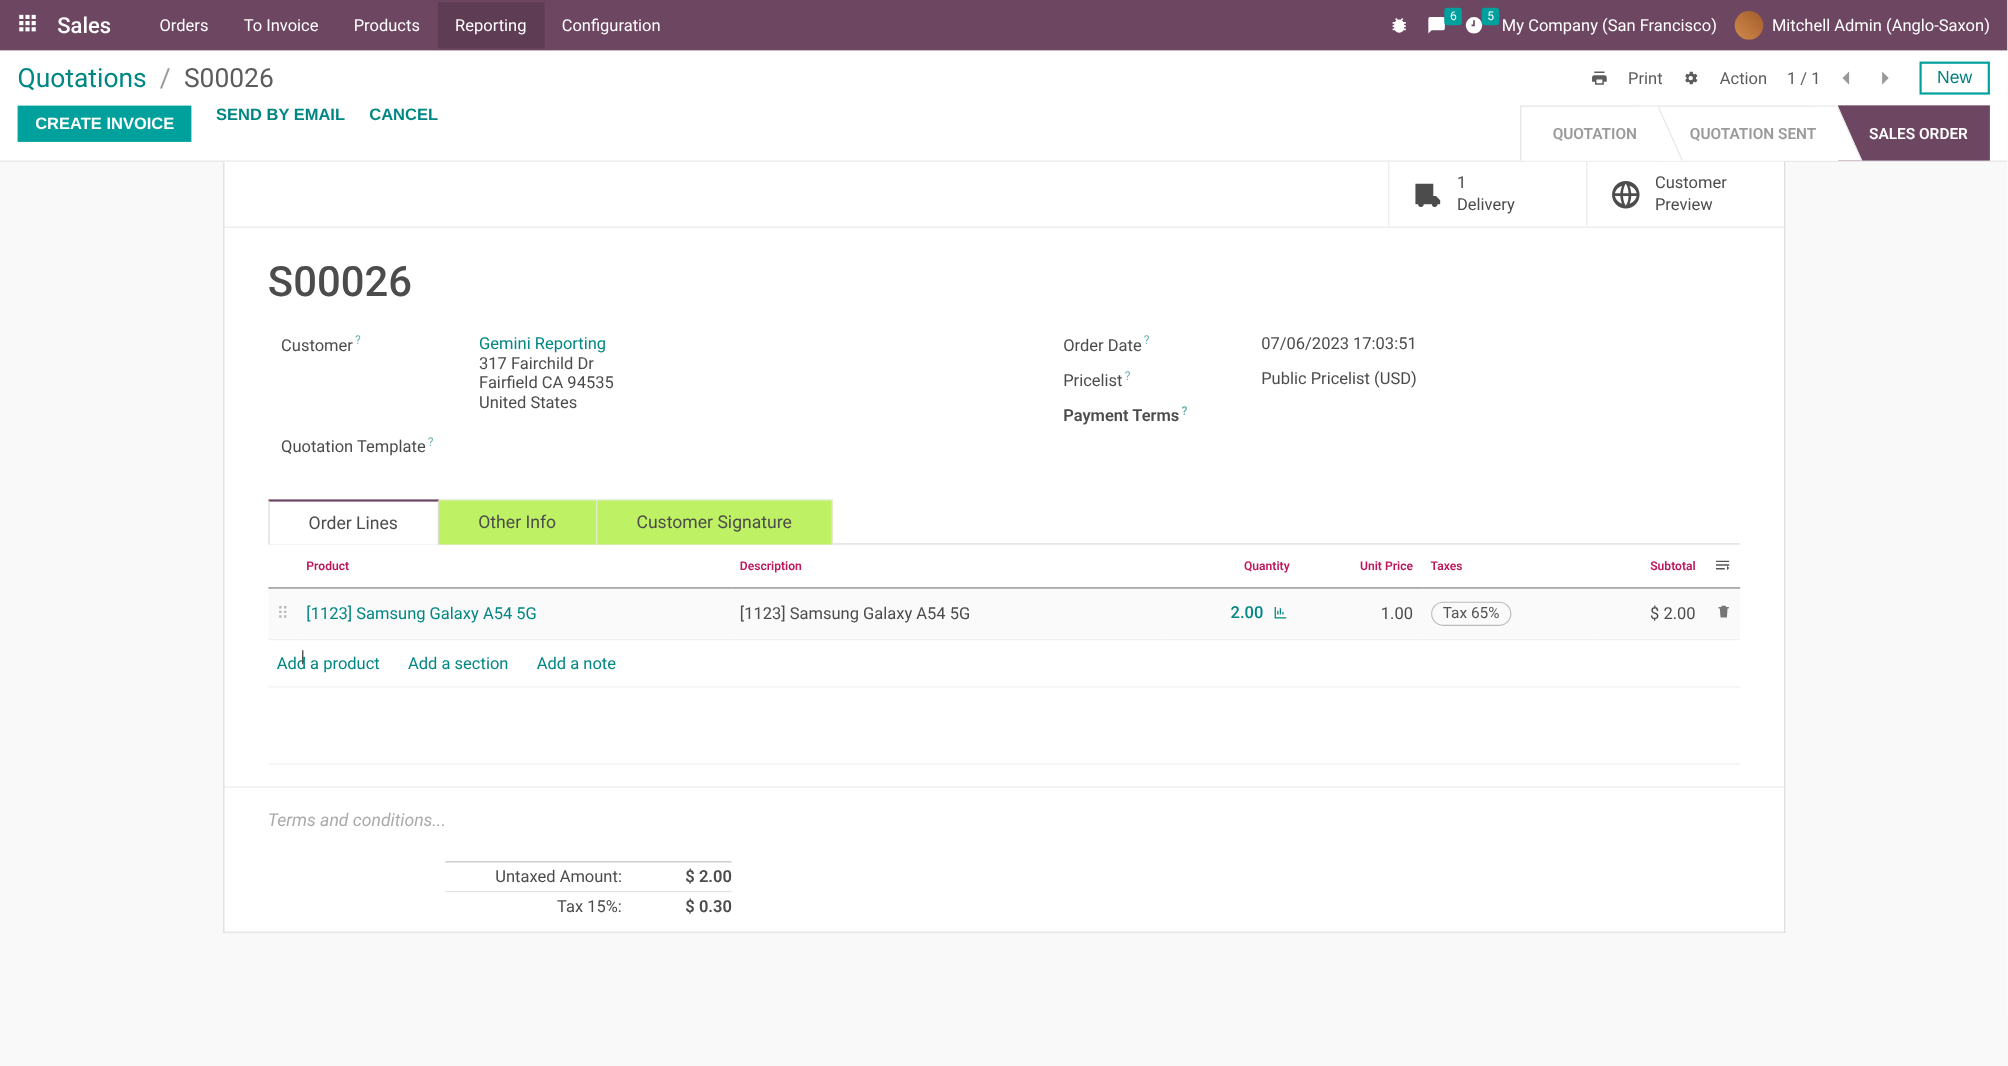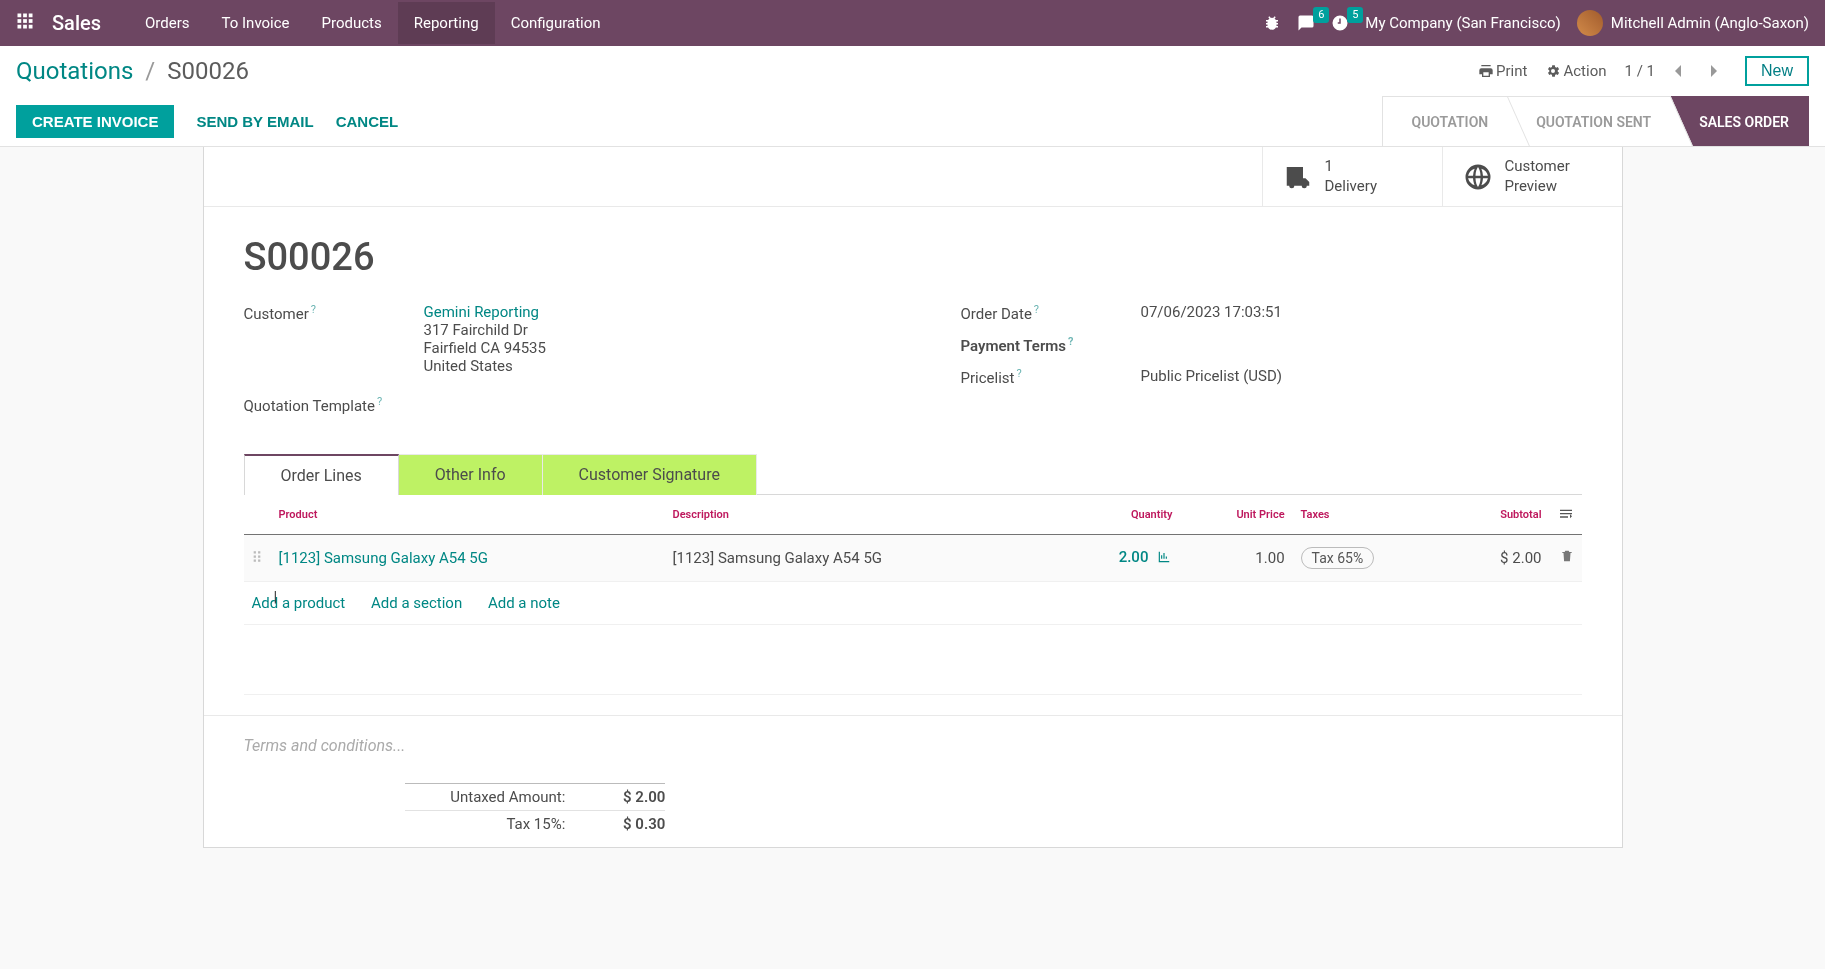--- a/index.html
+++ b/index.html
@@ -22,51 +22,51 @@
 .topnav .user { display: flex; align-items: center; gap: 8px; cursor: pointer; font-size: 15px; }
 .topnav .avatar { width: 26px; height: 26px; border-radius: 50%; background: linear-gradient(45deg,#d28b4a,#a15b2c); display:inline-block; }
 
 
 .control { background: #fff; border-bottom: 1px solid #e2e2e2; }
 .control-top { display: flex; align-items: center; padding: 10px 16px; justify-content: space-between; }
 .breadcrumb { font-size: 24px; color: #5c5c5c; }
 .breadcrumb .link { color: #008784; cursor: pointer; }
 .breadcrumb .sep { color: #999; margin: 0 6px; }
 .cp-actions { display: flex; align-items: center; gap: 18px; }
-.cp-actions .action-btn { color: #5c5c5c; display: flex; align-items: center; gap: 2px; cursor: pointer; font-size: 15px; }
+.cp-actions .action-btn { color: #5c5c5c; display: flex; align-items: center; gap: 18px; cursor: pointer; font-size: 15px; }
 .cp-actions svg { width: 16px; height: 16px; fill: #5c5c5c; }
 .pager { display: flex; align-items: center; gap: 10px; color: #5c5c5c; }
 .pager .nav-btn { width: 26px; height: 26px; display: flex; align-items:center; justify-content:center; color:#999; cursor:pointer; }
 .pager .nav-btn svg { width: 10px; height: 14px; fill: #999; }
 .btn-new { border: 2px solid #00a09d; color: #017e84; background: #fff; padding: 4px 14px; font-size: 16px; font-weight: 500; cursor: pointer; }
 
 
 .control-bottom { display: flex; align-items: stretch; justify-content: space-between; padding: 0 16px 0 16px; height: 50px; }
-.left-buttons { display: flex; align-items: center; gap: 22px; }
+.left-buttons { display: flex; align-items: flex-start; gap: 22px; }
 .btn-primary { background: #00a09d; color: #fff; padding: 8px 16px; border: none; font-size: 15px; font-weight: 600; cursor: pointer; }
 .btn-link { color: #008784; font-size: 15px; font-weight: 600; cursor: pointer; background:none; border:none; }
 .statusbar { display: flex; align-items: stretch; }
 .status { position: relative; padding: 0 20px 0 28px; display: flex; align-items: center; color: #9a9a9a; font-size: 14px; font-weight: 600; background: #fff; border-top:1px solid #e2e2e2; }
 .status.active { background: #6d4662; color: #fff; border-top-color:#6d4662; }
 .status::after { content:""; position:absolute; right:-11px; top:0; bottom:0; width:22px; background:inherit; transform: skewX(24deg); border-right:1px solid #e2e2e2; z-index:1; }
 .status.active::after{ border-right-color:#6d4662; }
 .status:last-child::after{display:none;}
 .status:first-child{border-left:1px solid #e2e2e2;}
 
 
 .sheet-bg { padding: 0; }
 .sheet { max-width: 1420px; margin: 0 auto; background: #fff; border: 1px solid #d8d8d8; border-top:none; }
 .button-box { display: flex; justify-content: flex-end; border-bottom: 1px solid #e9e9e9; }
 .stat-button { border-left: 1px solid #e9e9e9; padding: 10px 20px; display: flex; align-items: center; gap: 12px; cursor: pointer; min-width: 180px; }
 .stat-button svg { width: 30px; height: 30px; fill: #4c4c4c; }
 .stat-button .txt { display: flex; flex-direction: column; font-size: 15px; color: #4c4c4c; line-height:1.3; }
 
 .sheet-body { padding: 28px 40px 20px 40px; }
 .order-name { font-size: 38px; font-weight: 500; color: #4c4c4c; margin-bottom: 24px; }
-.fields { display: flex; gap: 96px; }
+.fields { display: flex; gap: 96px; margin-left: 12px; }
 .fields .col { flex: 1; }
 .field-row { display: flex; margin-bottom: 12px; }
 .field-label { width: 180px; color: #4c4c4c; font-size: 15px; position: relative; }
 .field-label.bold { font-weight: 600; }
 .help { color: #6cb5b3; font-size: 11px; vertical-align: super; margin-left: 2px; cursor: help; }
 .field-value { flex: 1; font-size: 15px; color: #4c4c4c; }
 .field-value .link { color: #008784; cursor: pointer; }
 .addr-line { display:block; }
 
 
@@ -247,26 +247,26 @@
             <div class="field-label"><span>Quotation Template</span><span class="help">?</span></div>
             <div class="field-value"></div>
           </div>
         </div>
         <div class="col">
           <div class="field-row">
             <div class="field-label"><span>Order Date</span><span class="help">?</span></div>
             <div class="field-value">07/06/2023 17:03:51</div>
           </div>
           <div class="field-row">
+            <div class="field-label"><span>Pricelist</span><span class="help">?</span></div>
+            <div class="field-value">Public Pricelist (USD)</div>
+          </div>
+          <div class="field-row">
             <div class="field-label bold"><span>Payment Terms</span><span class="help">?</span></div>
             <div class="field-value"></div>
-          </div>
-          <div class="field-row">
-            <div class="field-label"><span>Pricelist</span><span class="help">?</span></div>
-            <div class="field-value">Public Pricelist (USD)</div>
           </div>
         </div>
       </div>
 
       <div class="tabs">
         <div class="tab active">Order Lines</div>
         <div class="tab">Other Info</div>
         <div class="tab">Customer Signature</div>
       </div>
 

